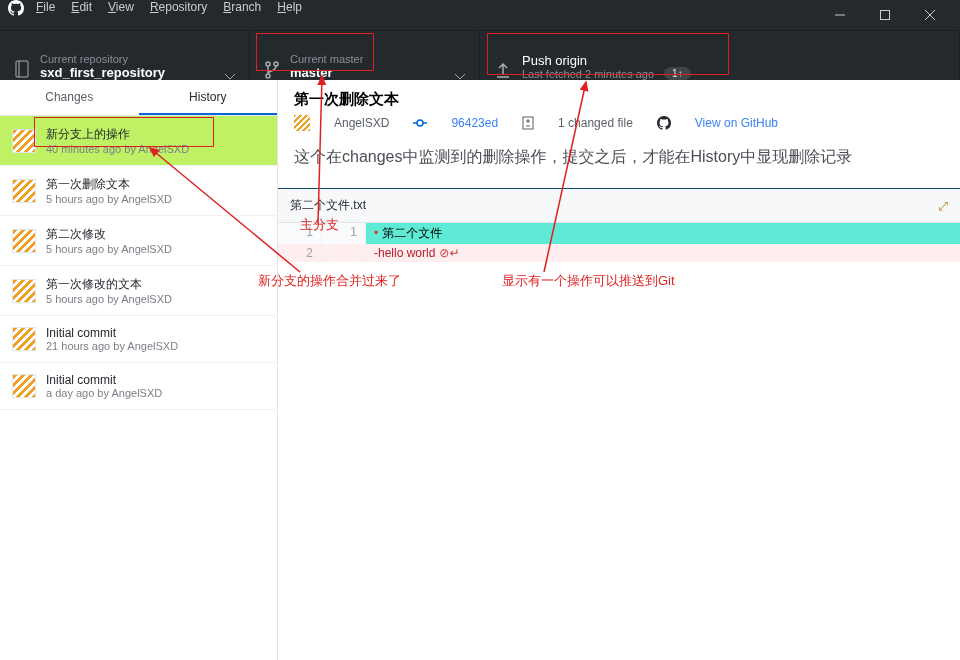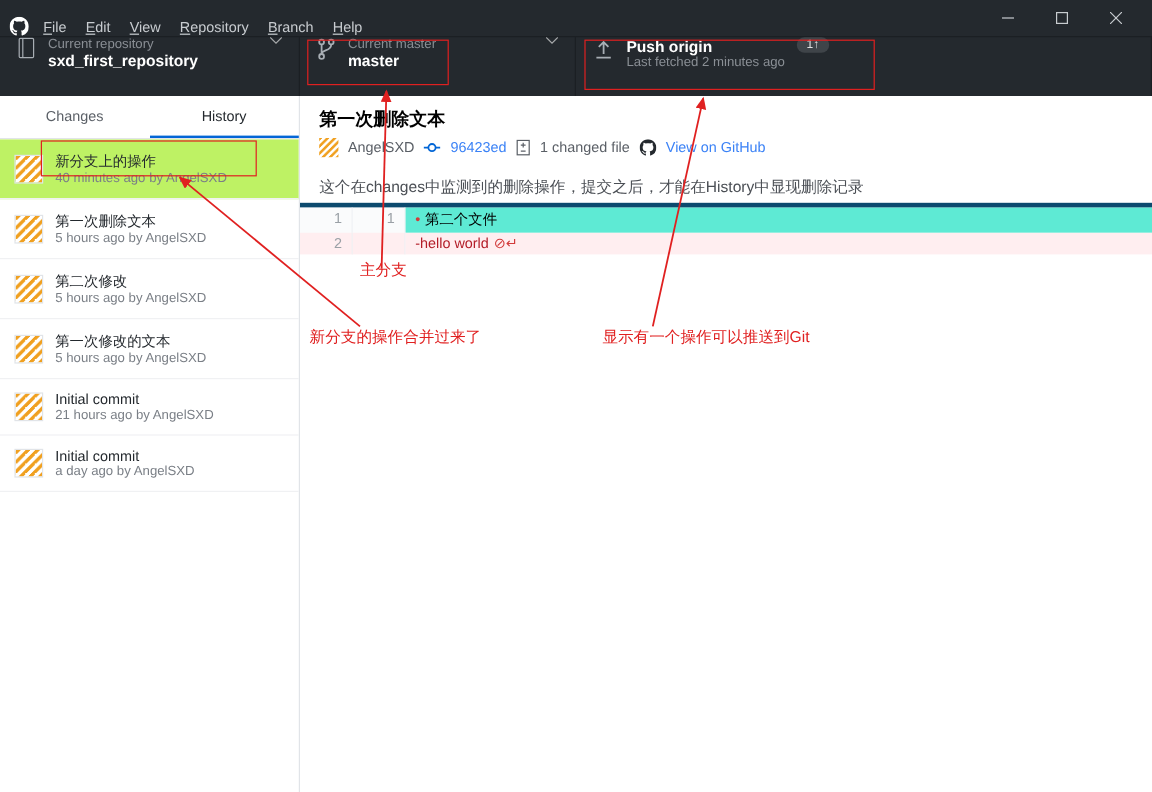--- a/index.html
+++ b/index.html
@@ -1,54 +1,54 @@
 <!DOCTYPE html>
 <html><head>
 <meta charset="utf-8">
 <style>
 *{box-sizing:border-box;margin:0;padding:0;font-family:-apple-system,BlinkMacSystemFont,"Segoe UI",Arial,sans-serif;font-size:12px}
 body{width:960px;height:660px;background:#fff;overflow:hidden;position:relative}
-.title-bar{height:30px;background:#24292e;color:#c8ccd0;display:flex;align-items:flex-end;padding:0 8px}
+.title-bar{height:30px;background:#24292e;color:#c8ccd0;display:flex;align-items:flex-start;padding:0 8px}
 .title-bar .gh-logo{margin-right:12px;fill:#fff}
 .title-bar .menu{display:flex;gap:16px;flex:1}
 .title-bar .menu span{cursor:default}
 .title-bar .menu span u{text-decoration:underline}
 .title-bar .win-ctrls{display:flex;gap:0}
 .title-bar .win-btn{width:45px;height:30px;display:flex;align-items:center;justify-content:center}
 .title-bar .win-btn svg{stroke:#c8ccd0;fill:none}
 .top-toolbar{height:50px;background:#24292e;border-top:1px solid #1b1f23;display:flex;color:#fff}
-.toolbar-section{display:flex;align-items:flex-start;padding:0 14px;border-right:1px solid #1b1f23;position:relative}
+.toolbar-section{display:flex;align-items:flex-end;padding:0 14px;border-right:1px solid #1b1f23;position:relative}
 .toolbar-section.repo{width:250px}
 .toolbar-section.branch{width:230px}
 .toolbar-section.push{flex:1}
 .ts-icon{margin-right:10px;opacity:.85}
 .ts-labels .small{font-size:11px;color:#8a8f95}
 .ts-labels .small.white{color:#fff}
 .ts-labels .big{font-size:13px;font-weight:600;color:#fff}
 .ts-drop{margin-left:auto;opacity:.6}
 .badge{background:#3f4449;border-radius:10px;padding:1px 8px;font-size:10px;color:#e0e0e0;margin-left:10px;display:flex;align-items:center;gap:2px}
 .main{display:flex;height:calc(100% - 80px)}
-.sidebar{width:250px;border-right:1px solid #e1e4e8;display:flex;flex-direction:column}
+.sidebar{width:278px;border-right:1px solid #e1e4e8;display:flex;flex-direction:column}
 .tabs{display:flex;height:36px;border-bottom:1px solid #e1e4e8}
 .tab{flex:1;display:flex;align-items:center;justify-content:center;font-size:12px;color:#5a5f66;border-bottom:2px solid transparent}
 .tab.active{border-bottom:2px solid #0366d6;color:#24292e}
 .commit-list{flex:1;overflow-y:auto}
 .commit-item{display:flex;padding:10px 12px;gap:10px;align-items:center;border-bottom:1px solid #f0f1f3}
 .commit-item.selected{background:#bef264}
 .avatar{width:24px;height:24px;background:linear-gradient(135deg,#f0a020 25%,#fff 25%,#fff 50%,#f0a020 50%,#f0a020 75%,#fff 75%);background-size:8px 8px;border:1px solid #e1e4e8;flex-shrink:0}
 .commit-info{overflow:hidden}
 .commit-info .title{font-size:12px;color:#24292e;white-space:nowrap;overflow:hidden;text-overflow:ellipsis}
 .commit-info .meta{font-size:11px;color:#7a7f86;white-space:nowrap}
 .content{flex:1;display:flex;flex-direction:column;overflow:hidden}
 .commit-header{padding:10px 16px 8px}
 .commit-header h2{font-size:15px;font-weight:600;margin-bottom:6px}
-.commit-meta-row{display:flex;align-items:center;gap:8px;color:#5a5f66;font-size:12px;flex-wrap:wrap}
+.commit-meta-row{display:flex;align-items:center;gap:24px;color:#5a5f66;font-size:12px;flex-wrap:wrap}
 .commit-meta-row .sm-avatar{width:16px;height:16px;background:linear-gradient(135deg,#f0a020 25%,#fff 25%,#fff 50%,#f0a020 50%,#f0a020 75%,#fff 75%);background-size:6px 6px}
 .commit-meta-row a{color:#3b82f6;text-decoration:none}
-.commit-desc{padding:8px 16px 4px;font-size:13px;color:#4b4f55;border-bottom:4px solid #0c4a6e}
+.commit-desc{padding:8px 16px 20px;font-size:16px;color:#4b4f55;border-bottom:1px solid #0c4a6e}
 .file-bar{display:flex;align-items:center;padding:8px 12px;background:#f7f8fa;border-bottom:1px solid #e1e4e8}
 .file-bar .fname{font-size:12px;color:#24292e}
 .file-bar .expand{margin-left:auto;color:#b0860a}
 .diff{font-family:Consolas,monospace;font-size:12px}
 .diff-row{display:flex}
 .diff-row .ln{width:44px;text-align:right;padding:2px 8px;color:#9aa0a6;background:#fafbfc;border-right:1px solid #eef0f3}
 .diff-row .code{padding:2px 8px;flex:1}
 .diff-row.hunk .ln{background:#f1f8ff}
 .diff-row.hunk .code{background:#f1f8ff;color:#8097b3}
 .diff-row.ctx .code{background:#5eead4}
@@ -123,21 +123,21 @@
     </div>
     <svg class="ts-drop" width="10" height="6">
         <path d="M0 0 L5 5 L10 0" stroke="#fff" fill="none"></path>
       </svg>
   </div>
   <div class="toolbar-section push">
     <svg class="ts-icon" width="18" height="20" viewBox="0 0 18 20" fill="none" stroke="#c0c6cc" stroke-width="1.5">
         <path d="M9 14 V4 M5 8 L9 4 L13 8 M3 17 H15"></path>
       </svg>
     <div class="ts-labels">
-      <div class="small white" style="font-weight:700;font-size:13px">Push origin</div>
+      <div class="small white" style="font-weight:400;font-size:13px">Push origin</div>
       <div class="small">Last fetched 2 minutes ago</div>
     </div>
     <span class="badge">1↑</span>
   </div>
 </div>
 
 <div class="main">
   <div class="sidebar">
     <div class="tabs">
       <div class="tab">Changes</div>
@@ -208,20 +208,24 @@
             <line x1="4" y1="10" x2="8" y2="10"></line>
           </svg>
         <span>1 changed file</span>
         <svg width="14" height="14" viewBox="0 0 16 16">
             <path fill="#24292e" d="M8 0C3.58 0 0 3.58 0 8c0 3.54 2.29 6.53 5.47 7.59.4.07.55-.17.55-.38 0-.19-.01-.82-.01-1.49-2.01.37-2.53-.49-2.69-.94-.09-.23-.48-.94-.82-1.13-.28-.15-.68-.52-.01-.53.63-.01 1.08.58 1.23.82.72 1.21 1.87.87 2.33.66.07-.52.28-.87.51-1.07-1.78-.2-3.64-.89-3.64-3.95 0-.87.31-1.59.82-2.15-.08-.2-.36-1.02.08-2.12 0 0 .67-.21 2.2.82.64-.18 1.32-.27 2-.27.68 0 1.36.09 2 .27 1.53-1.04 2.2-.82 2.2-.82.44 1.1.16 1.92.08 2.12.51.56.82 1.27.82 2.15 0 3.07-1.87 3.75-3.65 3.95.29.25.54.73.54 1.48 0 1.07-.01 1.93-.01 2.2 0 .21.15.46.55.38A8.013 8.013 0 0016 8c0-4.42-3.58-8-8-8z"></path>
           </svg>
         <a>View on GitHub</a>
       </div>
     </div>
     <div class="commit-desc">这个在changes中监测到的删除操作，提交之后，才能在History中显现删除记录</div>
+    <div class="file-bar">
+      <span class="fname">第二个文件.txt</span>
+      <span class="expand">⤢</span>
+    </div>
     <div class="diff">
       <div class="diff-row ctx">
         <div class="ln">1</div>
         <div class="ln">1</div>
         <div class="code"><span class="dot-red">•</span><span>第二个文件</span></div>
       </div>
       <div class="diff-row del">
         <div class="ln">2</div>
         <div class="ln"></div>
         <div class="code"><span>-hello world</span><span class="nl-ind">⊘↵</span></div>

